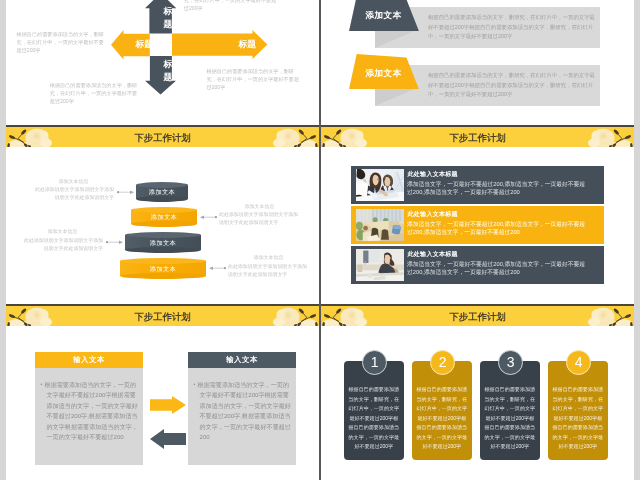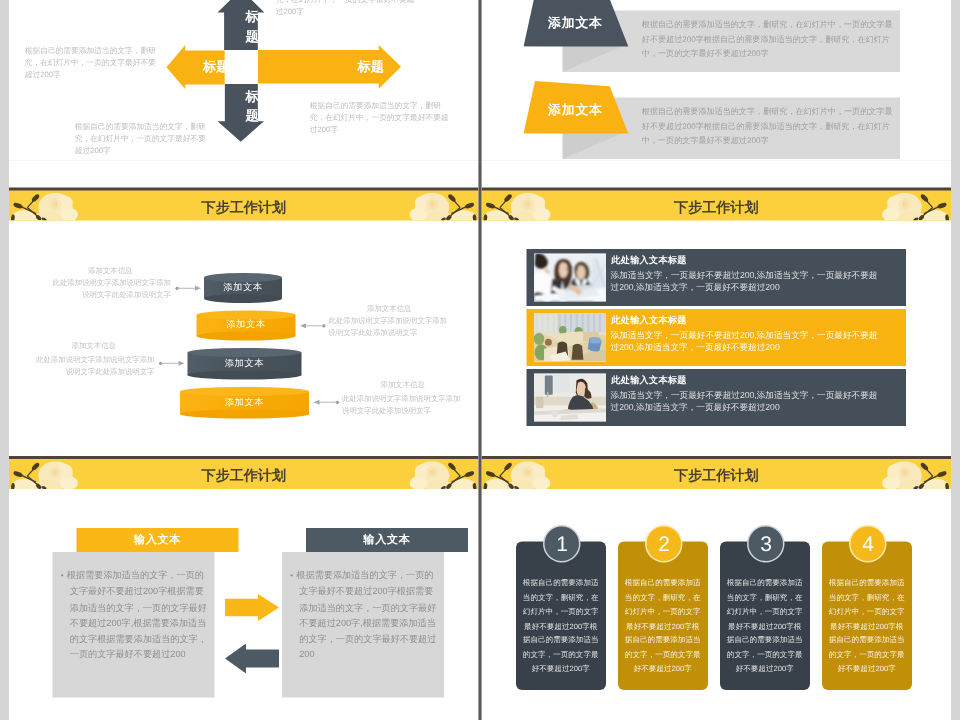--- a/index.html
+++ b/index.html
@@ -54,21 +54,21 @@
   .prow .pimg svg{display:block;width:100%;height:100%;}
   .prow .ptitle{position:absolute;left:56.5px;top:4.4px;font-size:6.1px;font-weight:bold;
                 color:#fff;letter-spacing:.2px;line-height:7px;}
   .prow .ptext{position:absolute;left:56px;top:14px;width:183px;font-size:5.75px;
                color:#dfe1e3;line-height:8.1px;}
   .prow.yellow .ptitle{color:#fff;}
   .prow.yellow .ptext{color:#fffdf4;}
 
   
   .col{position:absolute;top:66px;width:108px;}
-  .col .chead{position:absolute;left:16px;top:0;width:108px;height:16px;
+  .col .chead{position:absolute;left:0;top:0;width:108px;height:16px;
               font-size:7.4px;font-weight:bold;color:#fff;text-align:center;line-height:16px;letter-spacing:.5px;}
   .col.yellow .chead{background:#fbb715;}
   .col.dark   .chead{background:#4d5a63;}
   .col .cbodyx{position:absolute;left:0;top:16px;width:108px;height:97px;background:#d7d7d7;}
   .col .ctext{position:absolute;left:5.5px;top:27px;width:93px;font-size:6.1px;line-height:10.6px;
               color:#8d8d8d;text-indent:-6px;padding-left:6px;}
   .col .ctext::before{content:"\2022";margin-right:2.2px;font-size:5.4px;vertical-align:.5px;}
   .sarrow{position:absolute;}
   .sarrow svg{display:block;}
 

